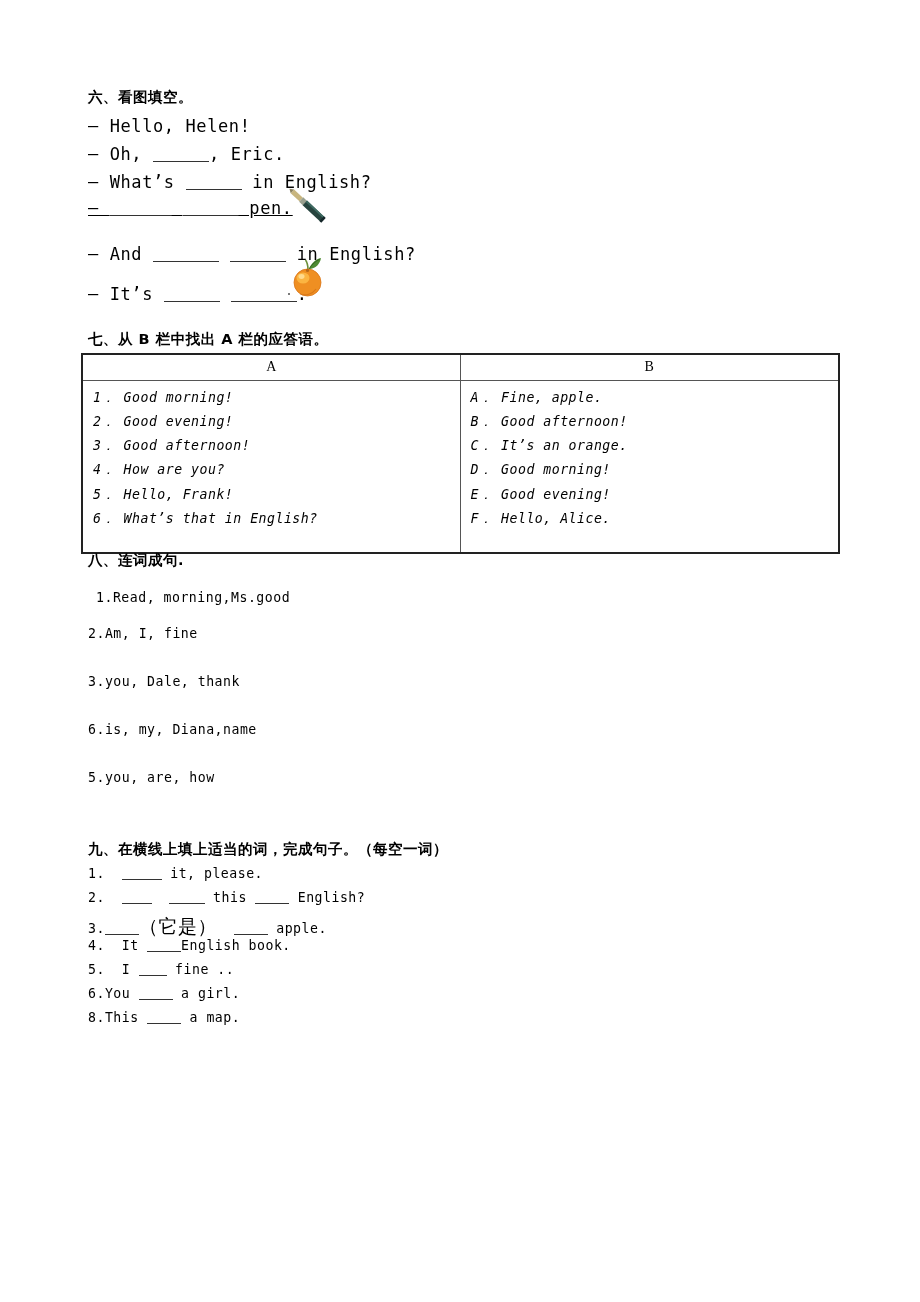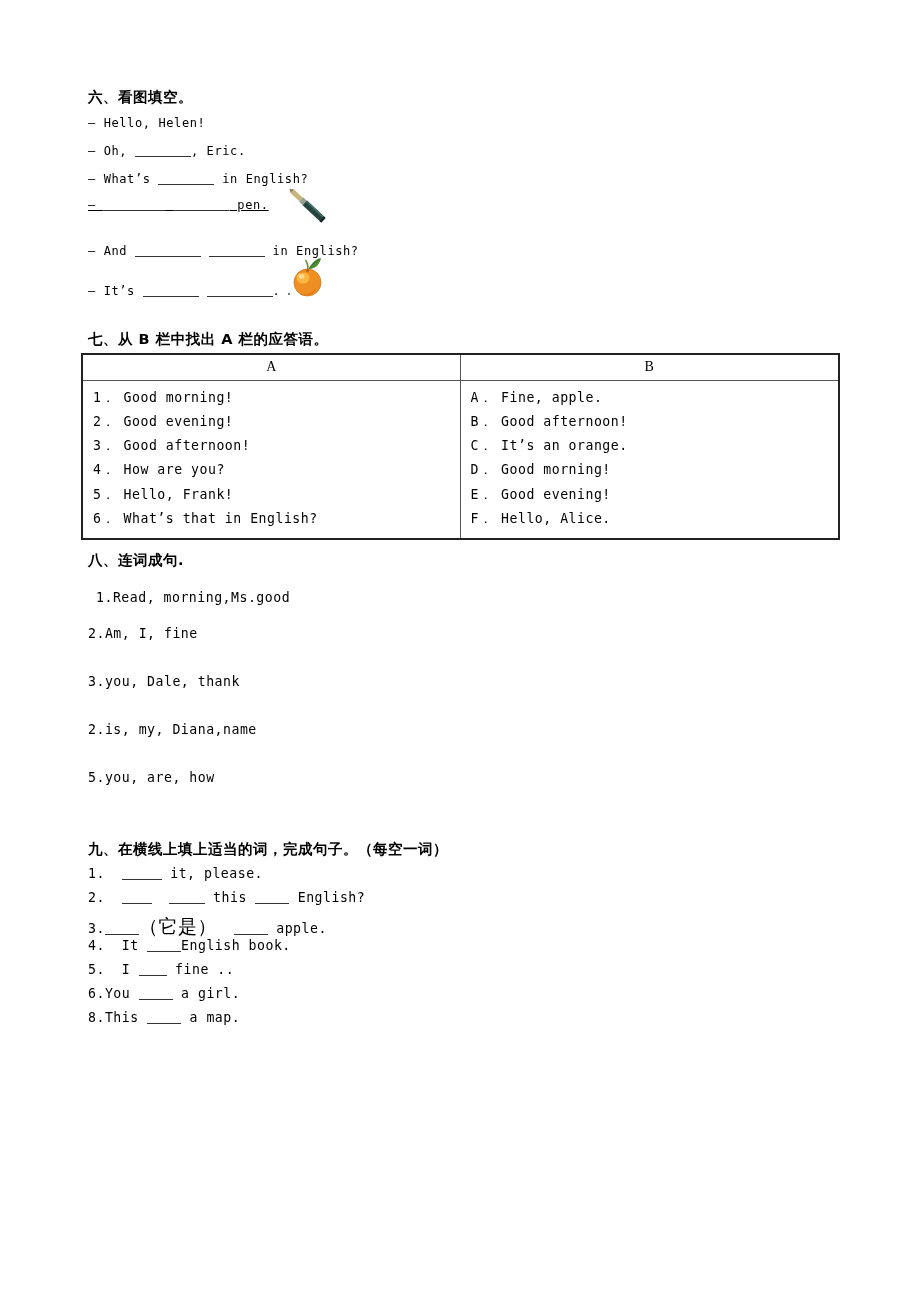--- a/index.html
+++ b/index.html
@@ -23,21 +23,21 @@
     letter-spacing: 0.5px;
     white-space: pre;
   }
 
   
   #sec6 { position: absolute; left: 88px; top: 88px; width: 760px; }
   #sec6 .s6-title { position: absolute; left: 0; top: 0; }
   .s6-line {
     position: absolute;
     font-family: "DejaVu Sans Mono", "Liberation Mono", monospace;
-    font-size: 12px;
+    font-size: 17px;
     letter-spacing: 0.6px;
     white-space: pre;
   }
   .blank { display: inline-block; border-bottom: 1px solid #333; height: 1em; vertical-align: -2px; }
 
   
   #pen-image { position: absolute; left: 283px; top: 183px; width: 48px; height: 44px; }
   #orange-image { position: absolute; left: 286px; top: 252px; width: 44px; height: 48px; }
 
   
@@ -55,21 +55,21 @@
     padding: 0;
     vertical-align: middle;
   }
   #match-table .hdr {
     height: 26px;
     text-align: center;
     font-family: "Liberation Serif", "DejaVu Serif", serif;
     font-size: 14px;
     font-weight: 400;
   }
-  #match-table .body-cell { padding: 5px 0 7px 10px; vertical-align: top; }
+  #match-table .body-cell { padding: 5px 0 21px 10px; vertical-align: top; font-style: italic; }
   .opt-row {
     font-family: "DejaVu Sans Mono", "Liberation Mono", monospace;
     font-size: 13.2px;
     letter-spacing: 0.5px;
     line-height: 24.3px;
     white-space: pre;
   }
   
   #match-table { border: 2px solid #222; }
 
@@ -177,21 +177,21 @@
         </td>
       </tr>
     </tbody>
   </table>
 
   <div class="cn-head" id="sec8-title">八、连词成句.</div>
   <div id="s8-list">
       <div class="s8-item" style="top: 590px; margin-left: 8px;">1.Read, morning,Ms.good</div>
       <div class="s8-item" style="top: 626px;">2.Am, I, fine</div>
       <div class="s8-item" style="top: 674px;">3.you, Dale, thank</div>
-      <div class="s8-item" style="top: 722px;">2.is, my, Diana,name</div>
+      <div class="s8-item" style="top: 722px;">6.is, my, Diana,name</div>
       <div class="s8-item" style="top: 770px;">5.you, are, how</div>
     </div>
 
   <div class="cn-head" id="sec9-title">九、在横线上填上适当的词，完成句子。（每空一词）</div>
   <div id="s9-list">
       <div class="s9-item" style="top: 866px;"><span>1.  </span><span class="blank" style="width: 40px;"></span><span> it, please.</span></div>
       <div class="s9-item" style="top: 890px;"><span>2.  </span><span class="blank" style="width: 30px;"></span><span>  </span><span class="blank" style="width: 36px;"></span><span> this </span><span class="blank" style="width: 34px;"></span><span> English?</span></div>
       <div class="s9-item" style="top: 914px;"><span>3.</span><span class="blank" style="width: 34px;"></span><span class="cn">（它是）</span><span>  </span><span class="blank" style="width: 34px;"></span><span> apple.</span></div>
       <div class="s9-item" style="top: 938px;"><span>4.  It </span><span class="blank" style="width: 34px;"></span><span>English book.</span></div>
       <div class="s9-item" style="top: 962px;"><span>5.  I </span><span class="blank" style="width: 28px;"></span><span> fine ..</span></div>

